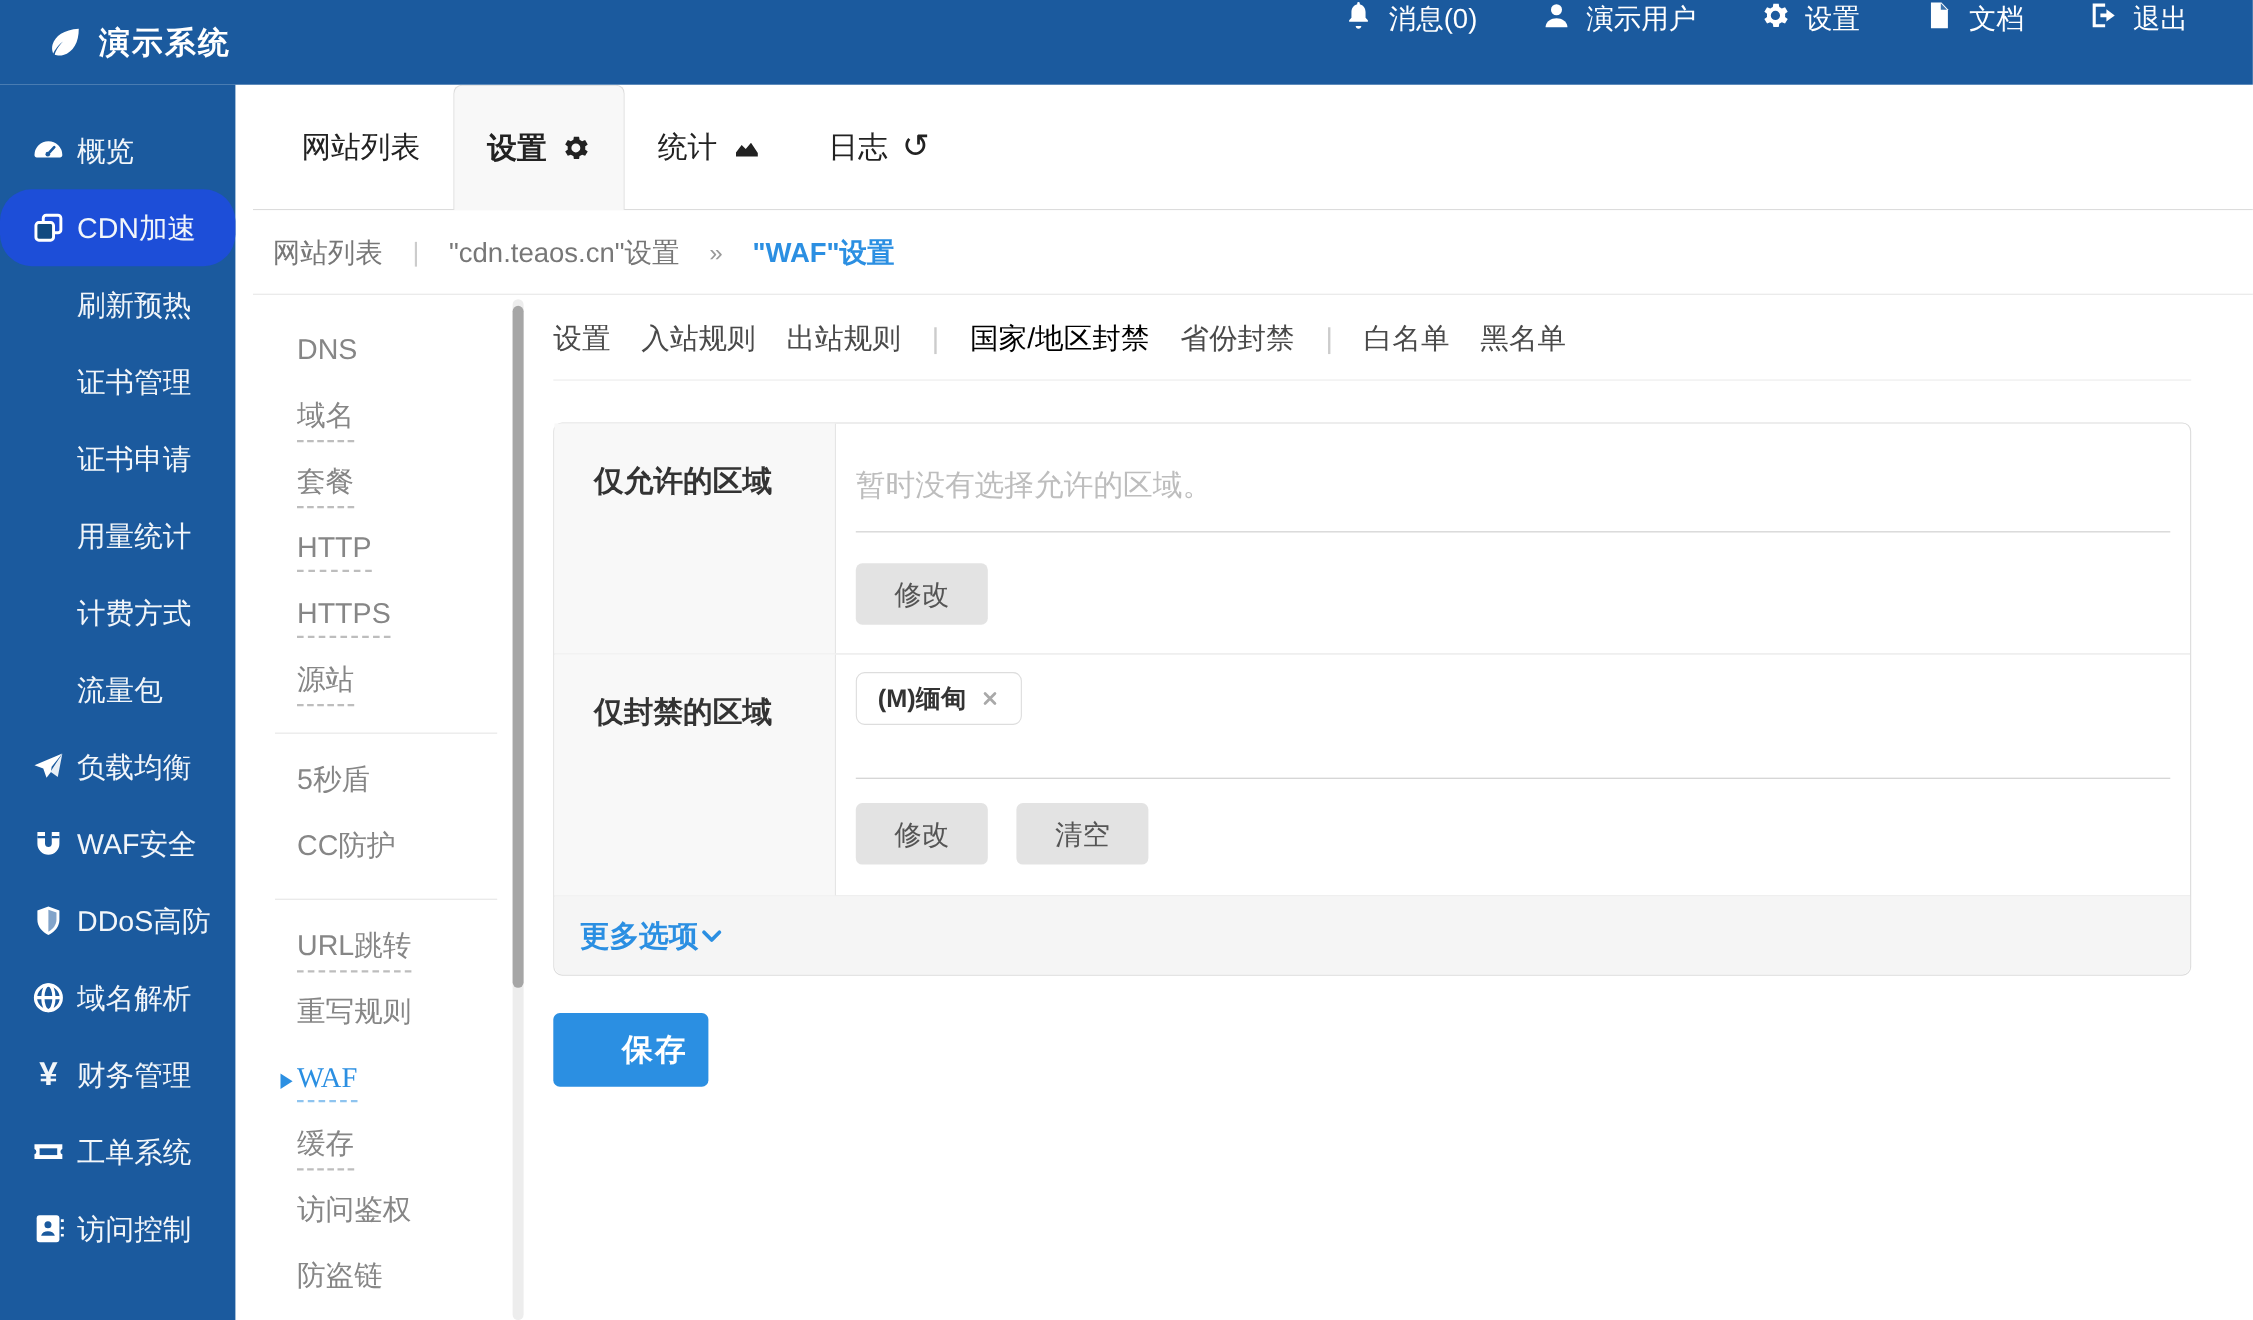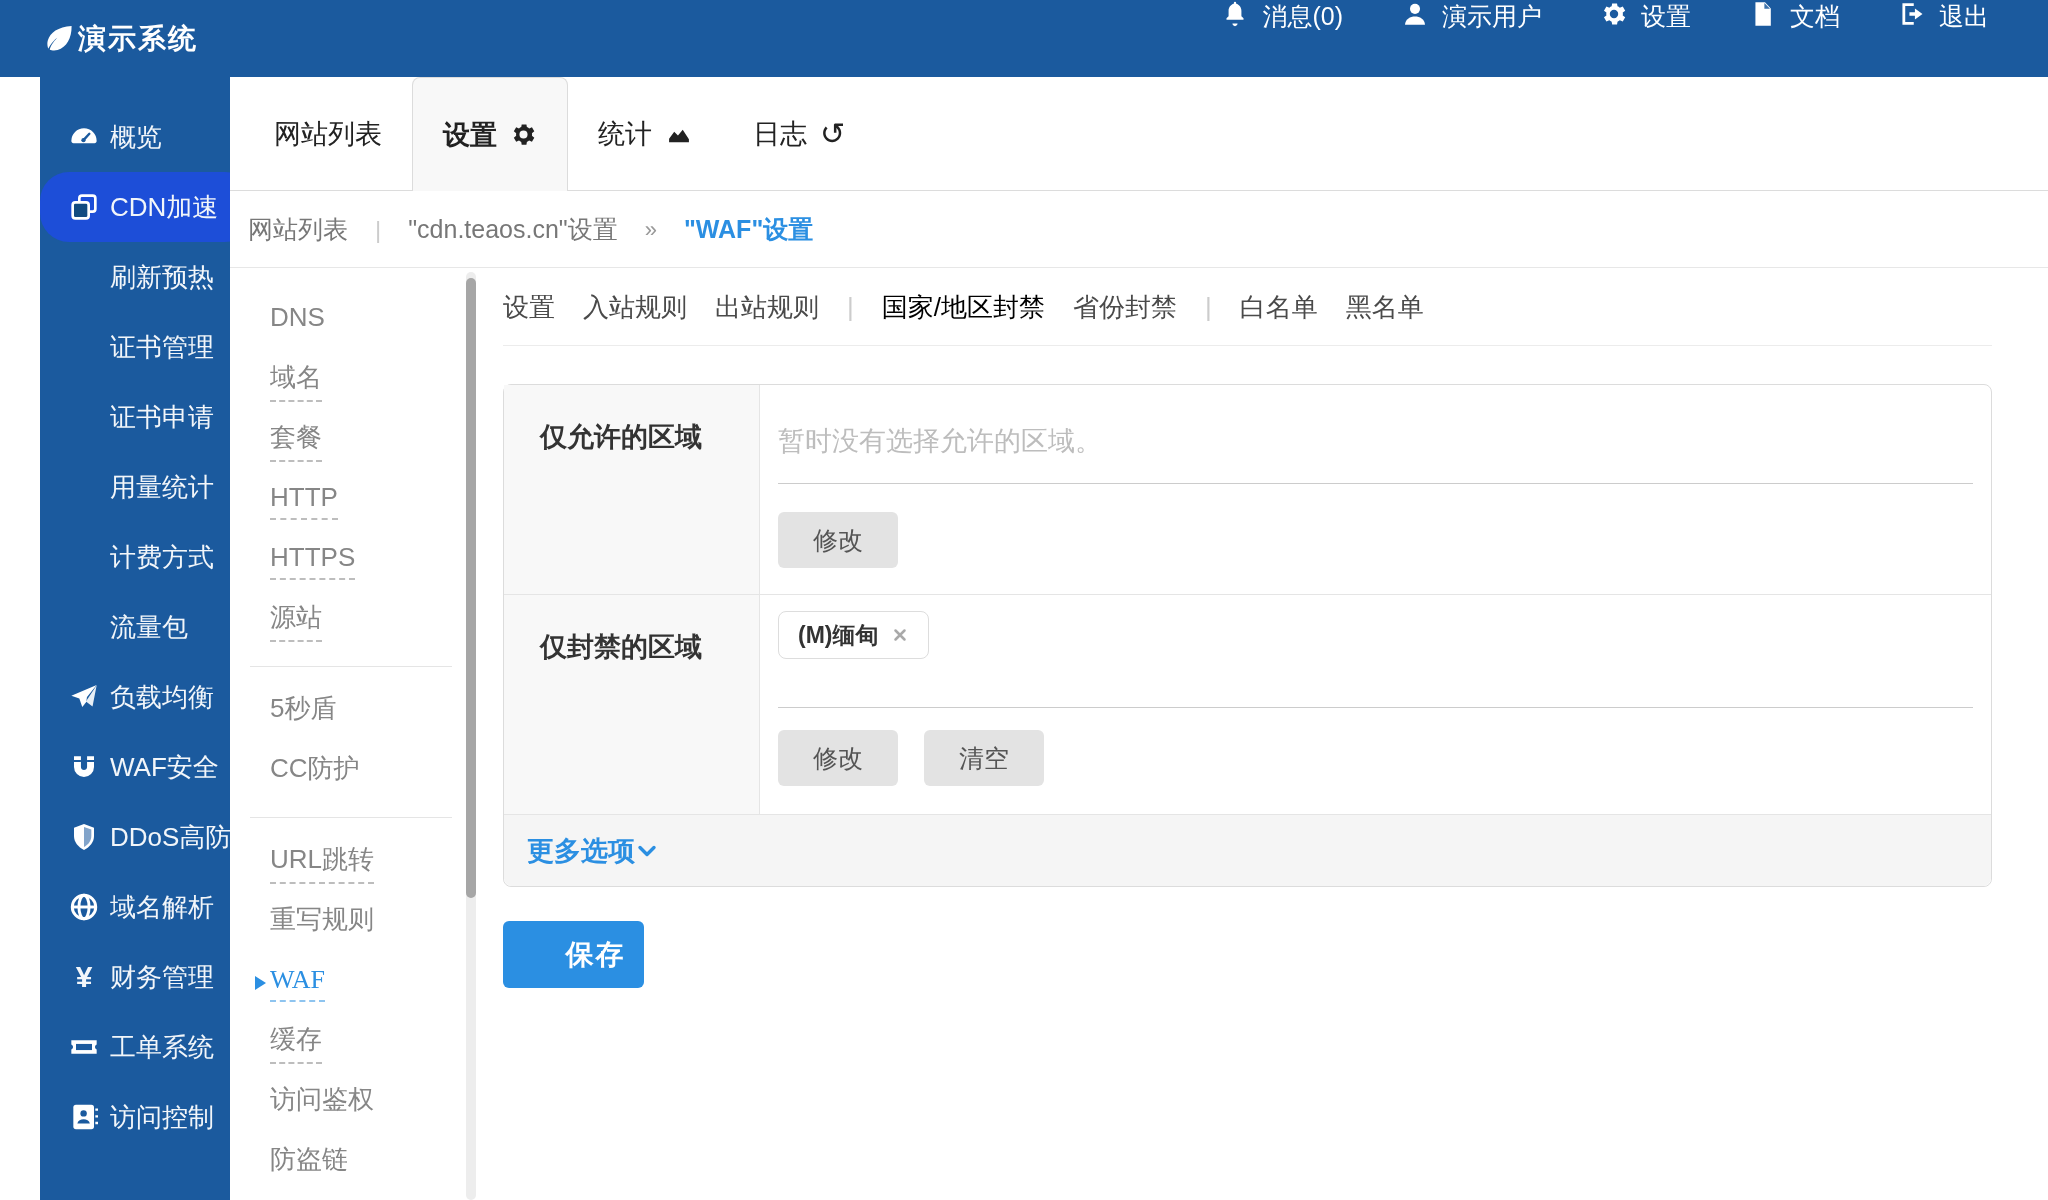--- a/index.html
+++ b/index.html
@@ -9,28 +9,28 @@
     background:#fff; overflow:hidden; position:relative;
     -webkit-font-smoothing:antialiased;
   }
   svg { display:block; }
 
   
   .topbar {
     position:absolute; top:0; left:0; width:2048px; height:77px;
     background:#1b5a9e; color:#fff; display:flex; align-items:center; z-index:5;
   }
-  .brand { display:flex; align-items:center; gap:2px; margin-left:42px; font-size:28px; font-weight:bold; letter-spacing:2px; cursor:pointer; }
+  .brand { display:flex; align-items:center; gap:14px; margin-left:42px; font-size:28px; font-weight:bold; letter-spacing:2px; cursor:pointer; }
   .topmenu { margin-left:auto; display:flex; align-items:center; margin-right:30px; }
   .topmenu-item { display:flex; align-items:flex-start; gap:13px; padding:0 29px; font-size:25px; cursor:pointer; height:77px; }
 
   
   .sidebar {
     position:absolute; top:77px; left:0; width:214px; height:1123px;
-    background:#1b5a9e; padding-top:25px;margin-left:40px;
+    background:#1b5a9e; padding-top:25px;
   }
   .side-item { height:70px; display:flex; align-items:center; color:#f2f6fa; font-size:26px; cursor:pointer; }
   .side-item .ico { width:36px; margin-left:26px; display:flex; justify-content:center; align-items:center; }
   .side-item .lbl { margin-left:8px; white-space:nowrap; }
   .side-item.sub .lbl { margin-left:70px; }
   .side-item.active { background:#1d4ed8;border-radius:29px; }
   .yen-glyph { font-size:30px; font-weight:bold; line-height:1; }
 
   
   .main { position:absolute; left:230px; top:77px; right:0; bottom:0; background:#fff; }

